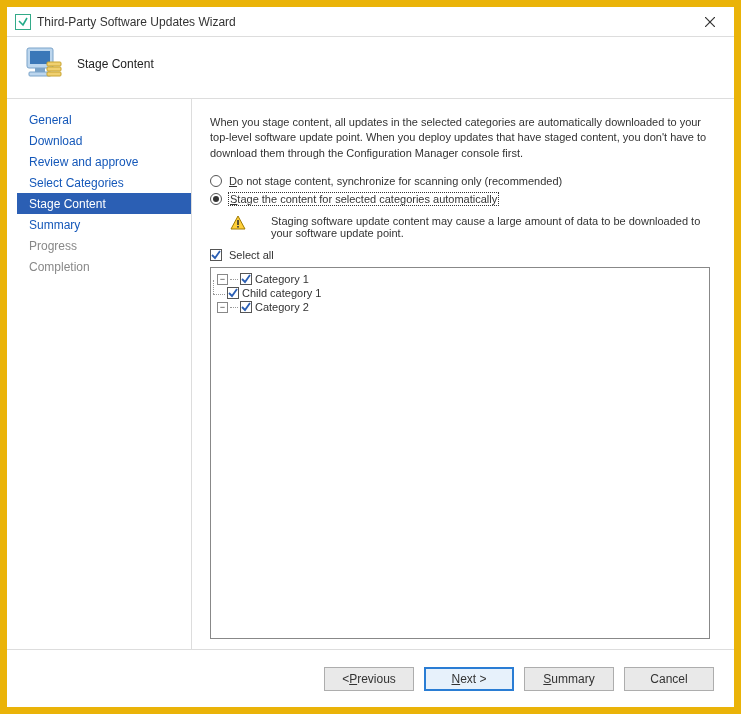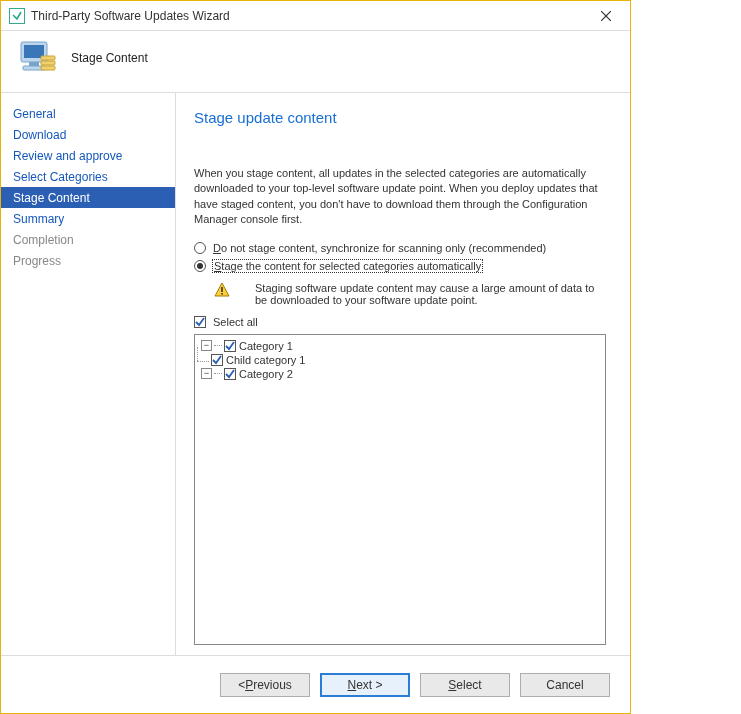--- a/index.html
+++ b/index.html
@@ -1,29 +1,29 @@
 <!DOCTYPE html>
 <html><head>
   <meta charset="utf-8">
   <style>
     * { box-sizing: border-box; margin: 0; padding: 0; }
     body { font-family: "Segoe UI", Tahoma, sans-serif; font-size: 12px; background: #fff; color: #333; }
-    .window { width: 631px; height: 714px; border: 1px solid #eab308; display: flex; flex-direction: column; background: #fff; position: relative; }
+    .window { width: 741px; height: 714px; border: 7px solid #eab308; display: flex; flex-direction: column; background: #fff; position: relative; }
     .titlebar { height: 30px; display: flex; align-items: center; padding: 0 8px; border-bottom: 1px solid #ddd; }
     .titlebar .win-icon { width: 16px; height: 16px; border: 1px solid #3a8; display: inline-flex; align-items: center; justify-content: center; margin-right: 6px; background: #fff; }
     .titlebar .win-icon svg { width: 10px; height: 10px; }
     .titlebar .title { flex: 1; font-size: 12px; color: #333; }
     .titlebar .close { width: 40px; height: 28px; display: flex; align-items: center; justify-content: center; margin-right: -4px; }
     .titlebar .close svg { width: 10px; height: 10px; }
     .header-area { padding: 5px 14px 12px 14px; display: flex; align-items: center; gap: 12px; border-bottom: 1px solid #ddd; }
     .header-icon { width: 44px; height: 44px; display: inline-flex; align-items: flex-end; justify-content: center; position: relative; }
     .header-icon svg { width: 44px; height: 44px; }
     .header-text { font-size: 12px; color: #222; }
     .body { flex: 1; display: flex; overflow: hidden; }
-    .sidebar { width: 175px; border-right: 1px solid #ddd; padding-top: 10px; }
+    .sidebar { width: 175px; border-right: 1px solid #ddd; padding-top: 10px; margin-left: 10px; }
     .sidebar .nav-item { padding: 3.5px 12px; font-size: 12px; color: #1558b9; cursor: default; white-space: nowrap; }
     .sidebar .nav-item.child { }
     .sidebar .nav-item.active { background: #2b5fb4; color: #fff; }
     .sidebar .nav-item.disabled { color: #888; }
     .content { flex: 1; padding: 16px 24px 10px 18px; display: flex; flex-direction: column; overflow: hidden; }
     .content h2 { font-size: 15px; font-weight: 400; color: #1a6fd6; margin-bottom: 40px; }
     .desc { font-size: 11px; line-height: 1.4; color: #333; margin-bottom: 14px; }
     .radio-row { display: flex; align-items: center; gap: 7px; margin-bottom: 6px; font-size: 11px; }
     .radio { width: 12px; height: 12px; border: 1px solid #555; border-radius: 50%; display: inline-flex; align-items: center; justify-content: center; flex-shrink: 0; }
     .radio.checked::after { content: ""; width: 6px; height: 6px; background: #333; border-radius: 50%; }
@@ -83,26 +83,25 @@
   </div>
 
   <div class="body">
     <div class="sidebar">
       <div class="nav-item">General</div>
       <div class="nav-item">Download</div>
       <div class="nav-item">Review and approve</div>
       <div class="nav-item child">Select Categories</div>
       <div class="nav-item child active">Stage Content</div>
       <div class="nav-item">Summary</div>
+      <div class="nav-item disabled">Progress</div>
       <div class="nav-item disabled">Completion</div>
-      <div class="nav-item disabled">Progress</div>
     </div>
 
     <div class="content">
-      <h2>Stage update content</h2>
       <p class="desc">When you stage content, all updates in the selected categories are automatically downloaded to your top-level software update point. When you deploy updates that have staged content, you don't have to download them through the Configuration Manager console first.</p>
 
       <div class="radio-row">
         <span class="radio"></span>
         <span class="radio-label"><span class="u">D</span><span>o not stage content, synchronize for scanning only (recommended)</span></span>
       </div>
       <div class="radio-row">
         <span class="radio checked"></span>
         <span class="radio-label boxed"><span class="u">S</span><span>tage the content for selected categories automatically</span></span>
       </div>
@@ -165,17 +164,17 @@
         <span>&lt; </span>
         <span class="u">P</span>
         <span>revious</span>
       </span>
     <span class="btn default">
         <span class="u">N</span>
         <span>ext &gt;</span>
       </span>
     <span class="btn">
         <span class="u">S</span>
-        <span>elect</span>
+        <span>ummary</span>
       </span>
     <span class="btn">Cancel</span>
   </div>
 </div>
 
 </body></html>

